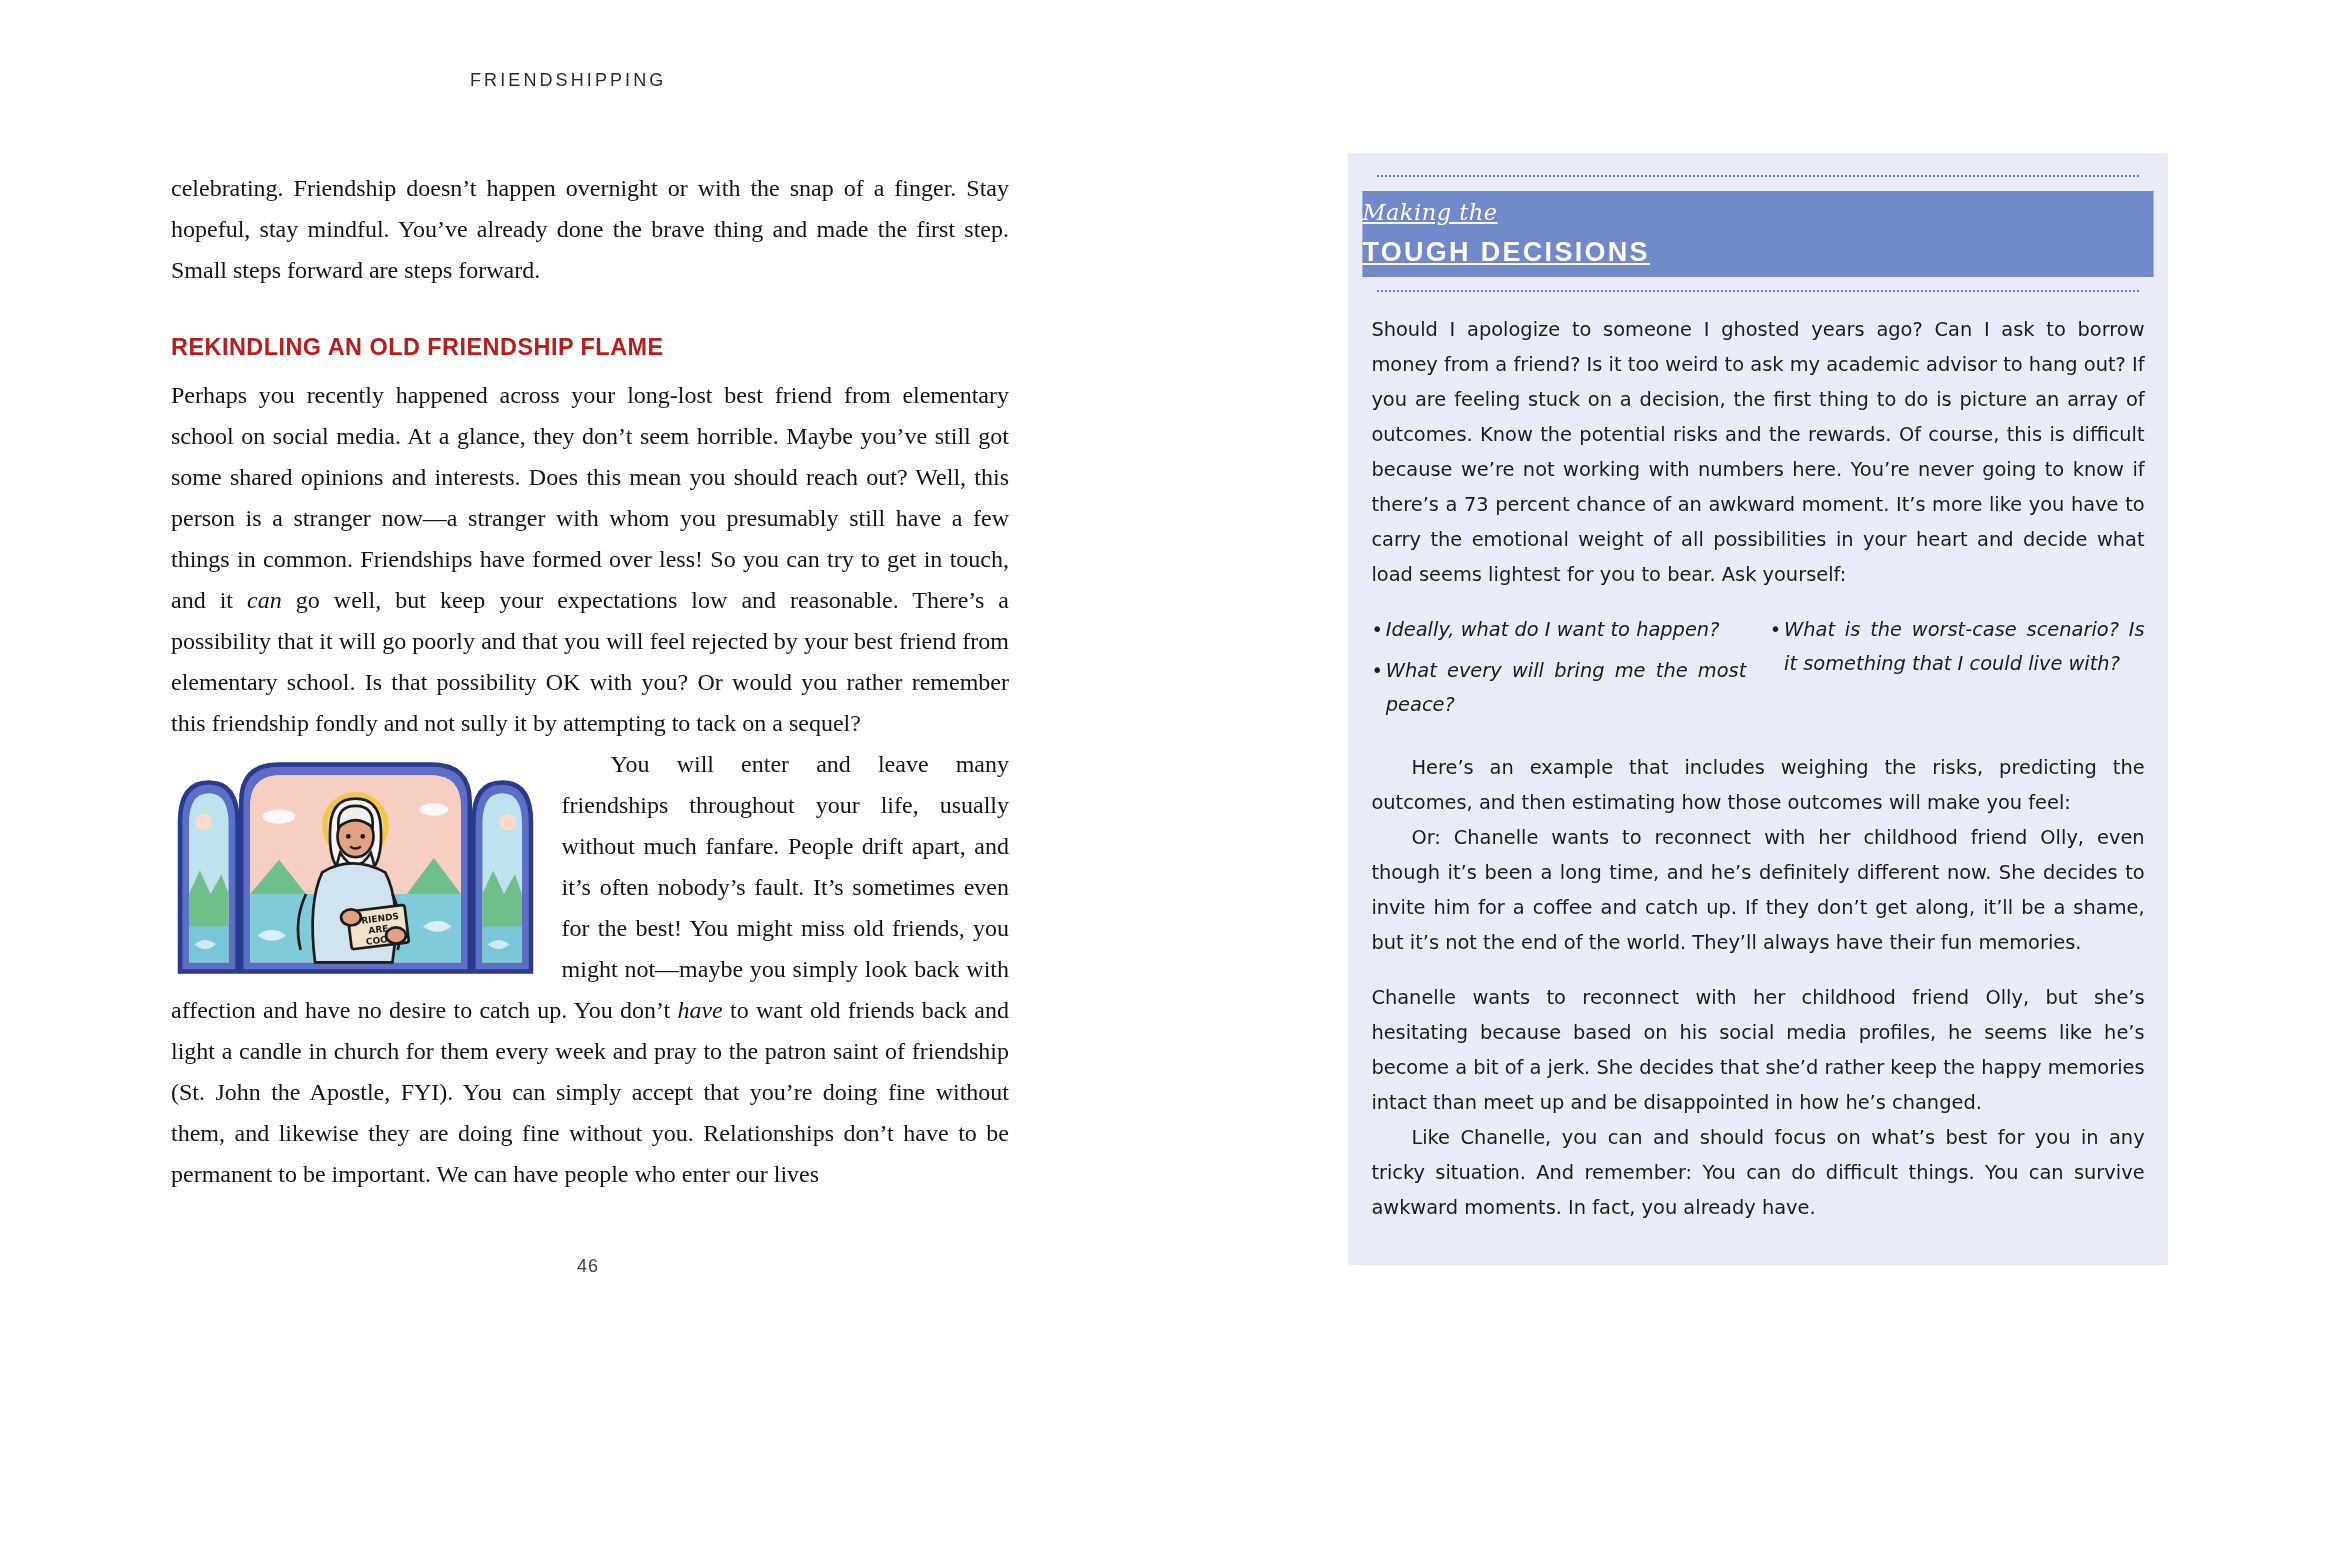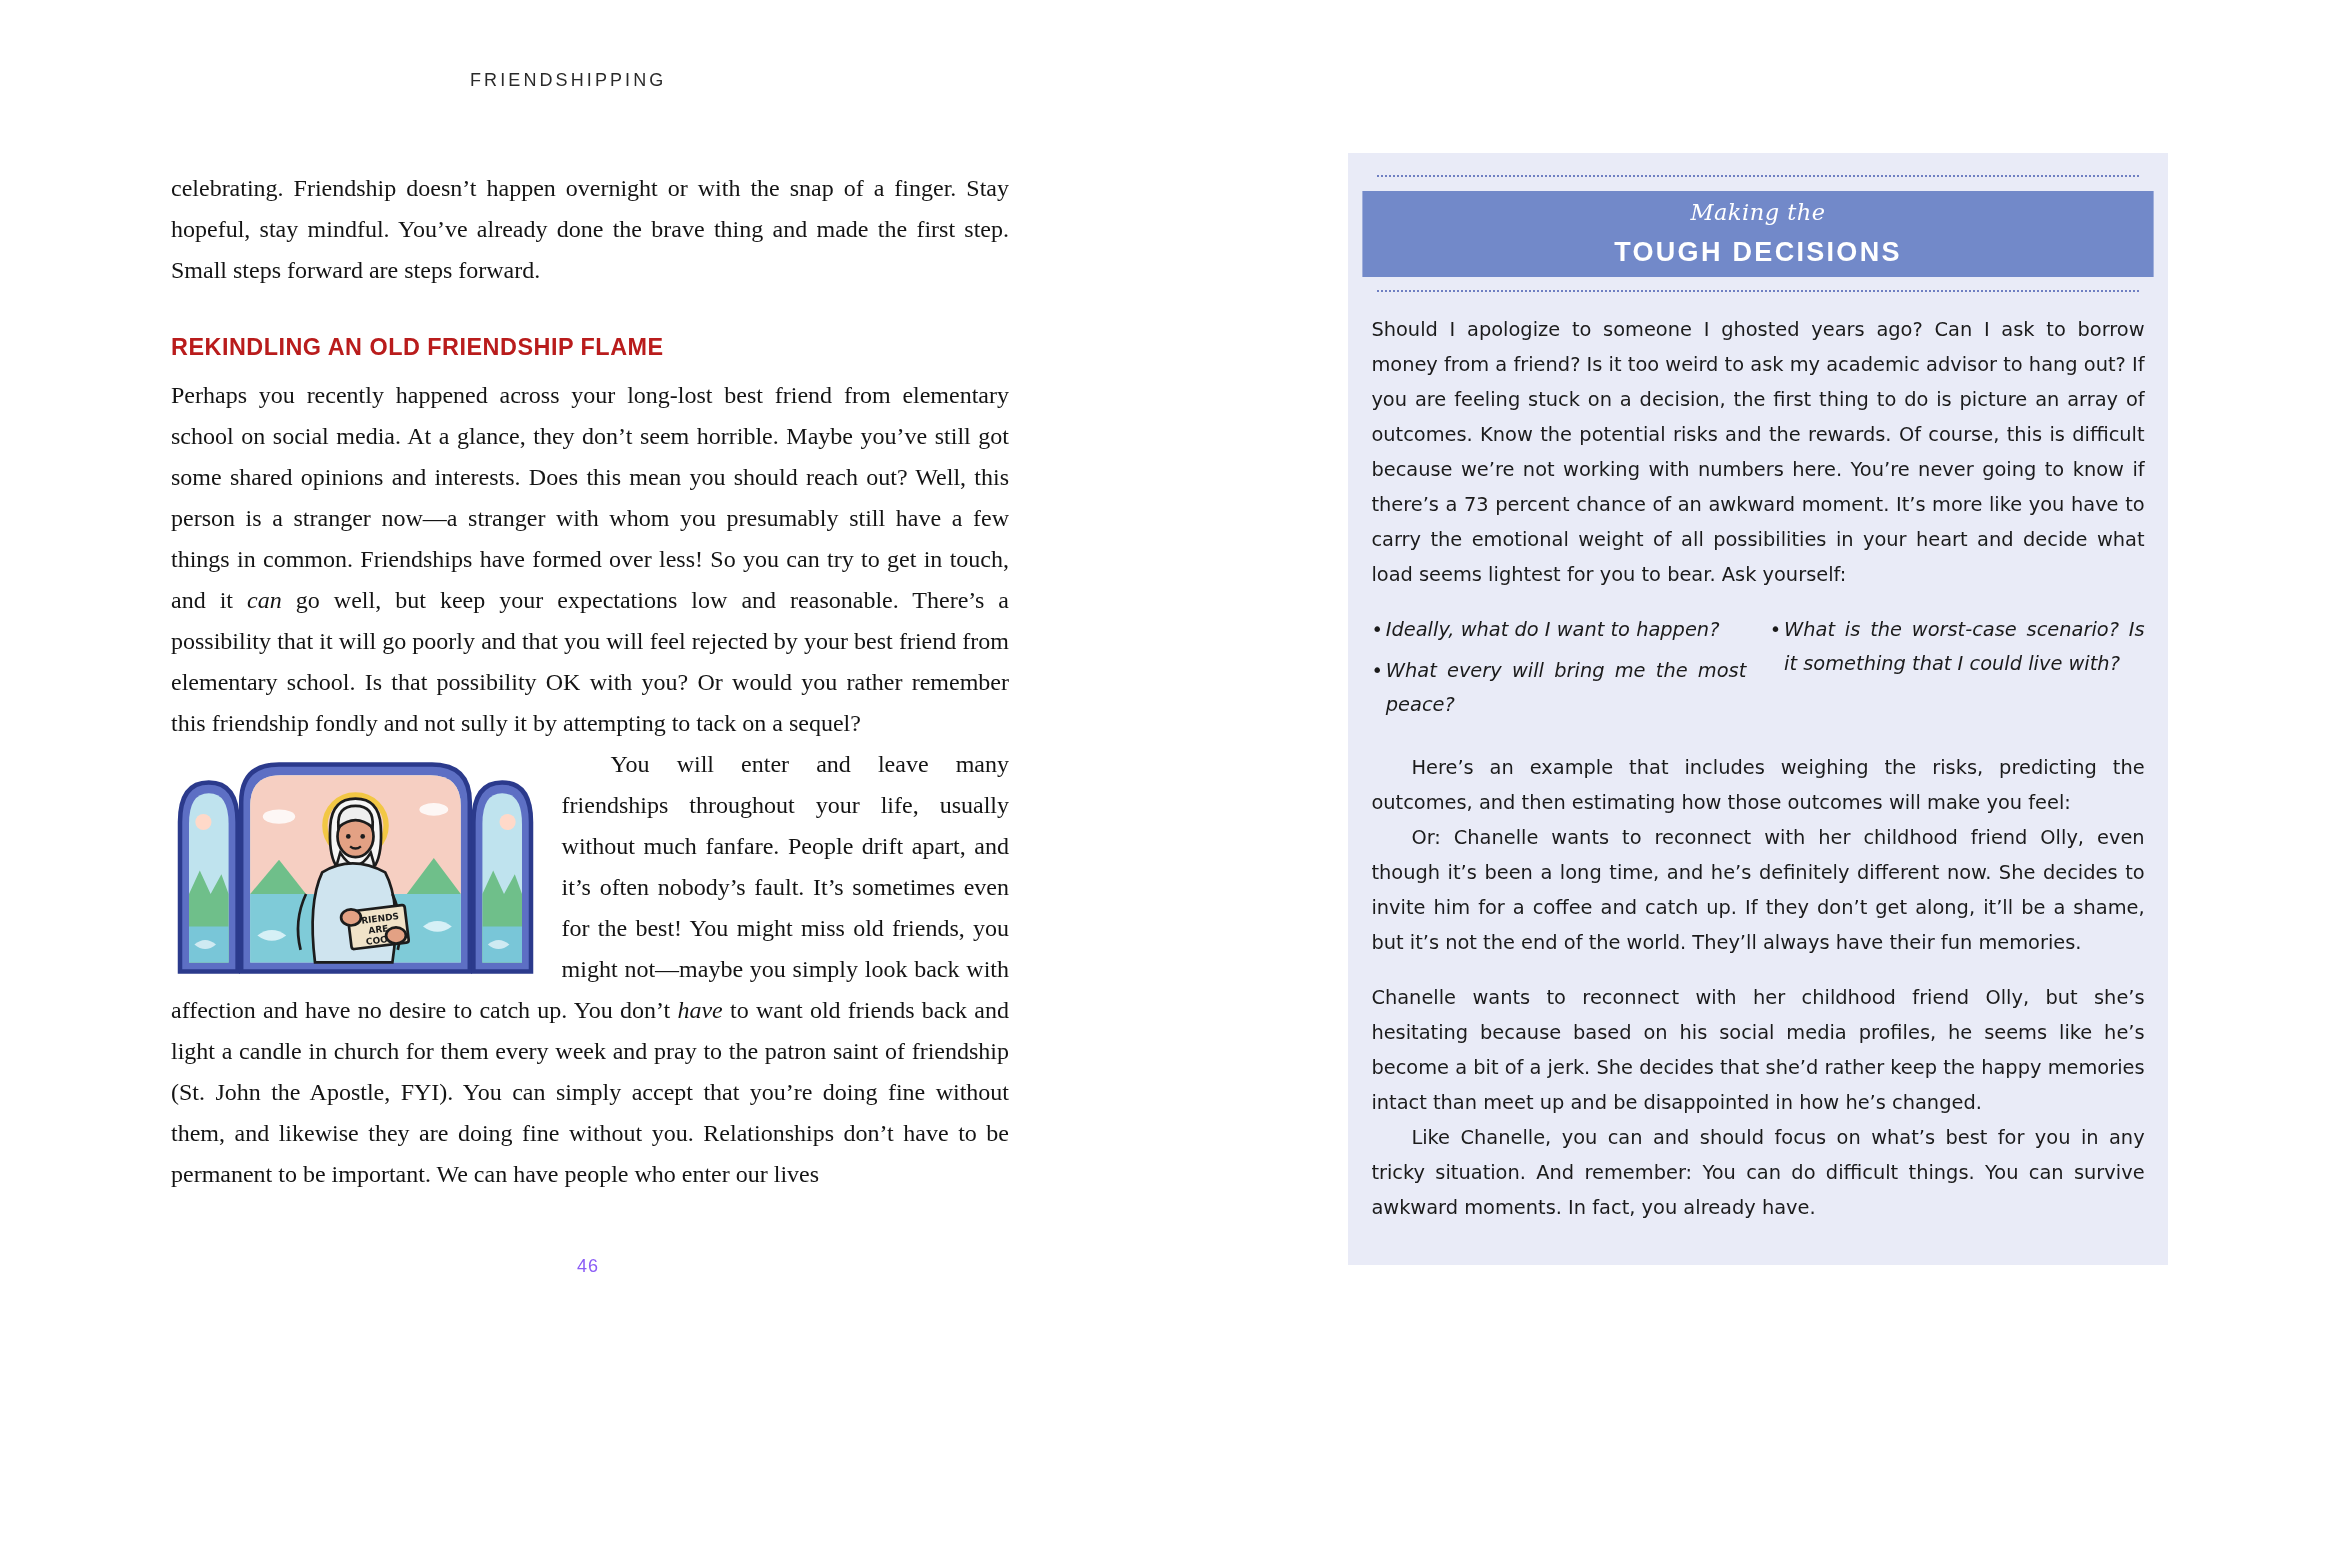--- a/index.html
+++ b/index.html
@@ -38,21 +38,21 @@
     color: #2a2a2a;
     font-weight: 400;
   }
   .page-left .running-head { left: 470px; }
 
   .folio {
     position: absolute;
     bottom: 99px;
     font-family: "Liberation Sans", sans-serif;
     font-size: 18px;
-    color: #8b5cf6;
+    color: #404040;
     letter-spacing: 0.9px;
   }
   .page-left .folio { left: 577px; }
 
   
   .body-col {
     position: absolute;
     left: 171px;
     top: 168px;
     width: 838px;
@@ -112,23 +112,24 @@
     left: 0; right: 0; top: 0;
     height: 86px;
     background: #7289c9;
     clip-path: polygon(0 0, 100% 0, 100% 100%, calc(100% - 31px) 50%, 100% 100%, 0 100%, 31px 50%, 0 100%);
   }
   .banner-inner {
     position: absolute;
     inset: 0;
     display: flex;
     flex-direction: column;
-    align-items: center;
+    align-items: flex-start;
     justify-content: center;
     color: #ffffff;
+    text-decoration: underline;
   }
   .banner-script {
     font-family: "DejaVu Serif", serif;
     font-style: italic;
     font-size: 22.5px;
     line-height: 24px;
     letter-spacing: 0.5px;
   }
   .banner-title {
     font-family: "Liberation Sans", sans-serif;

